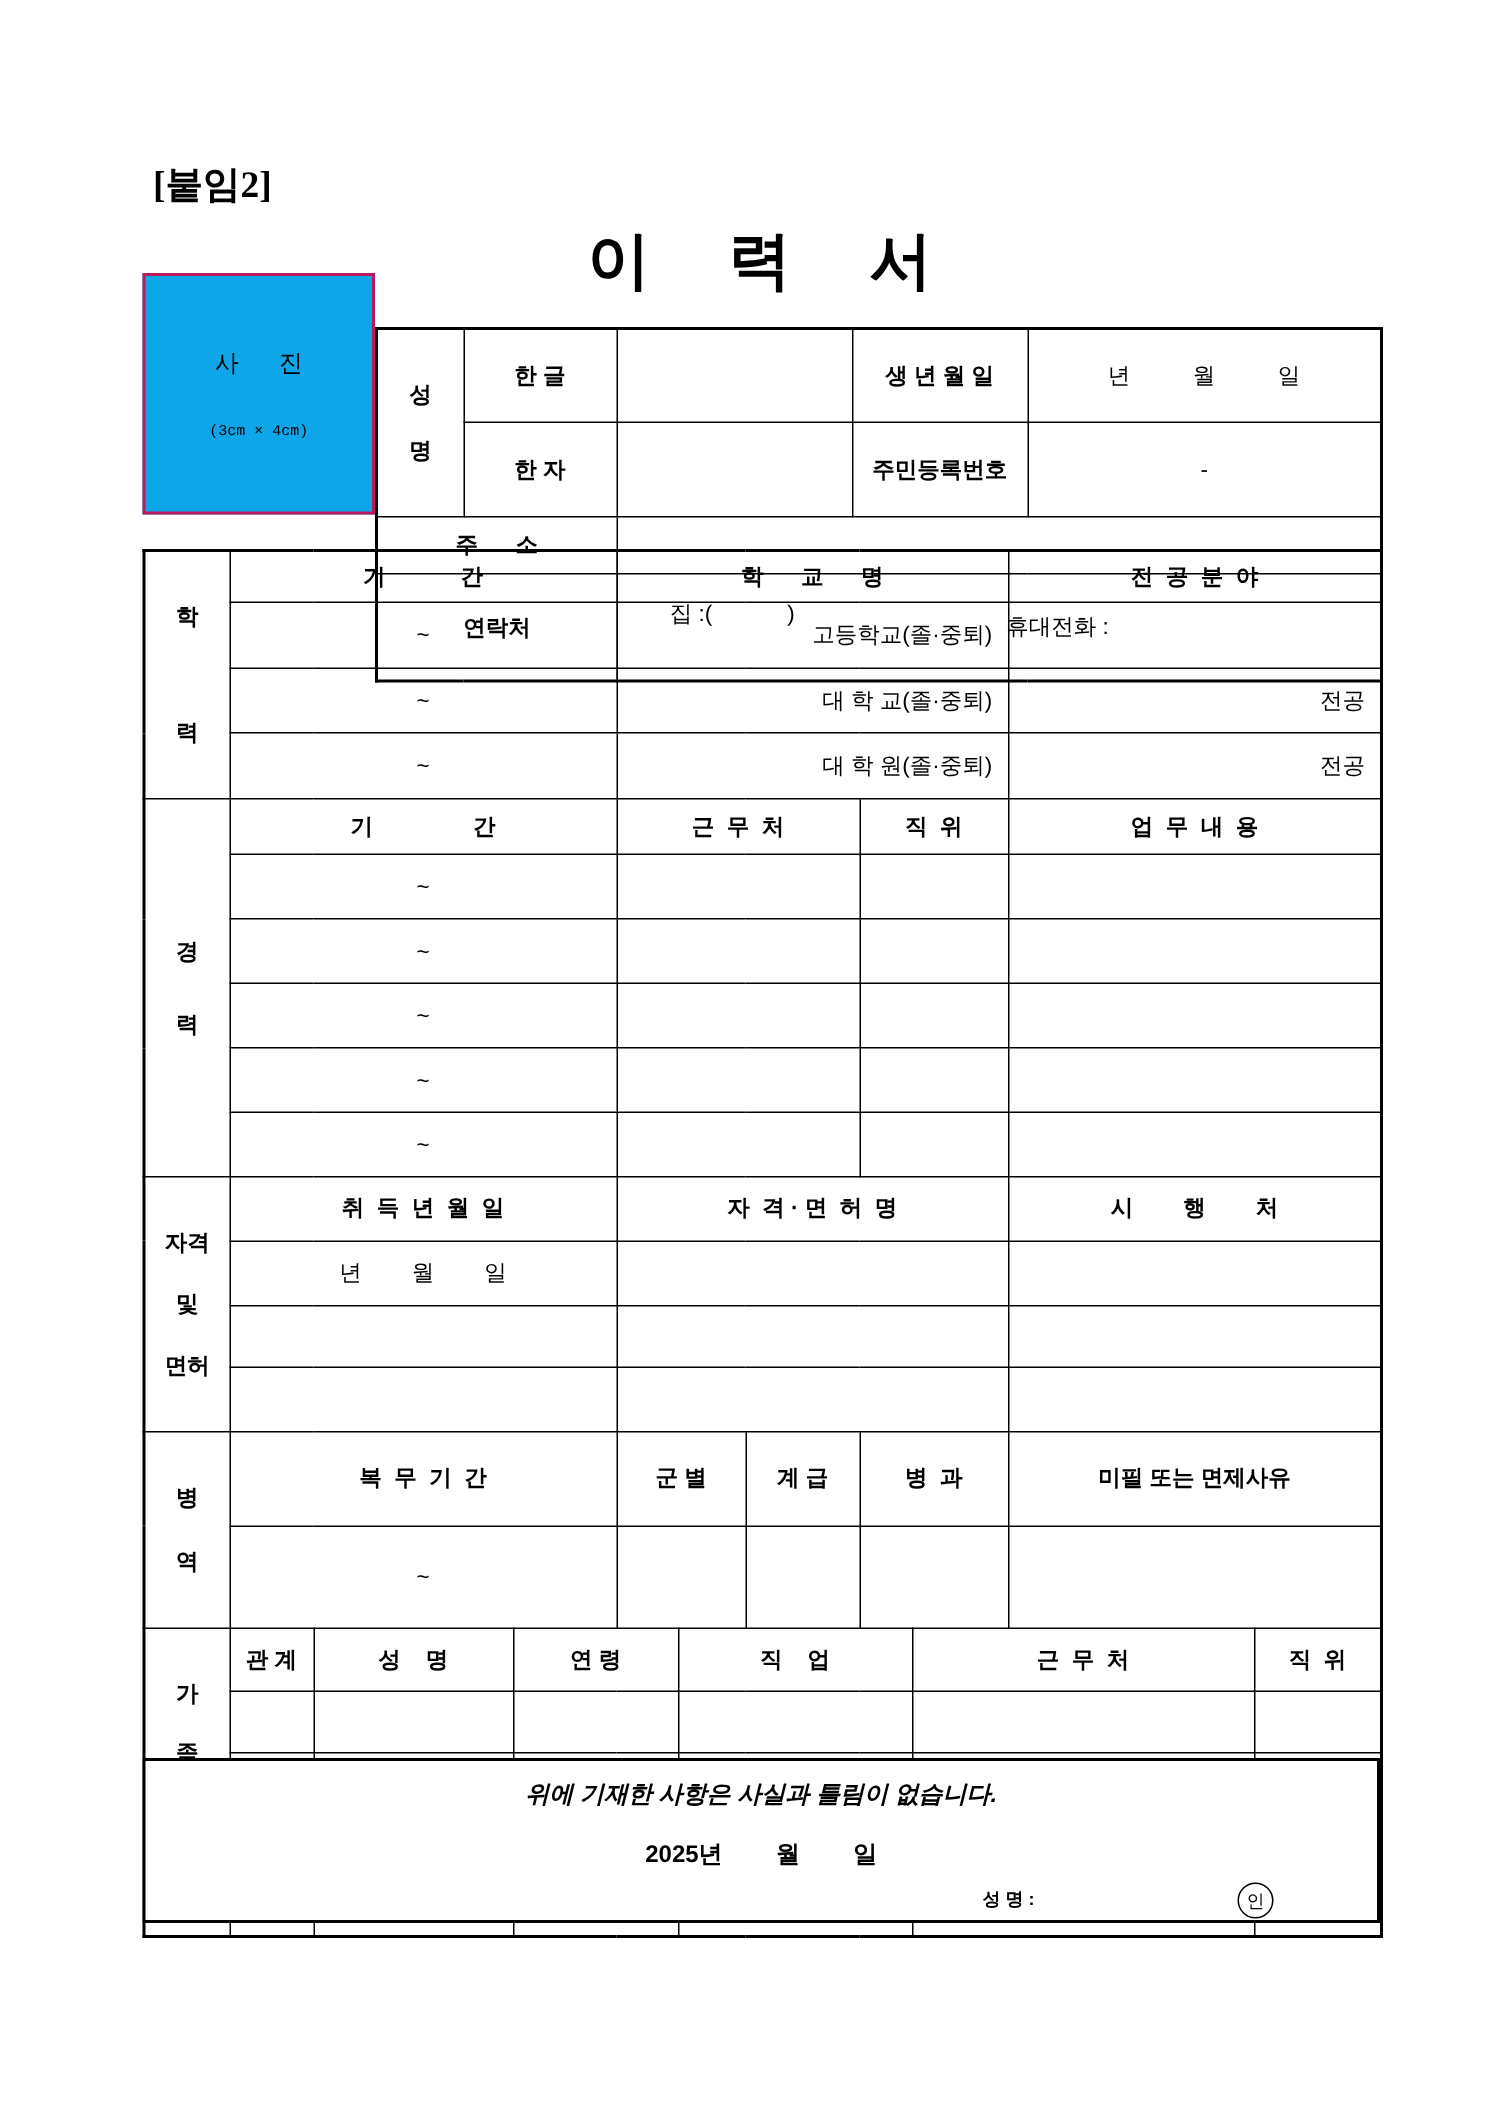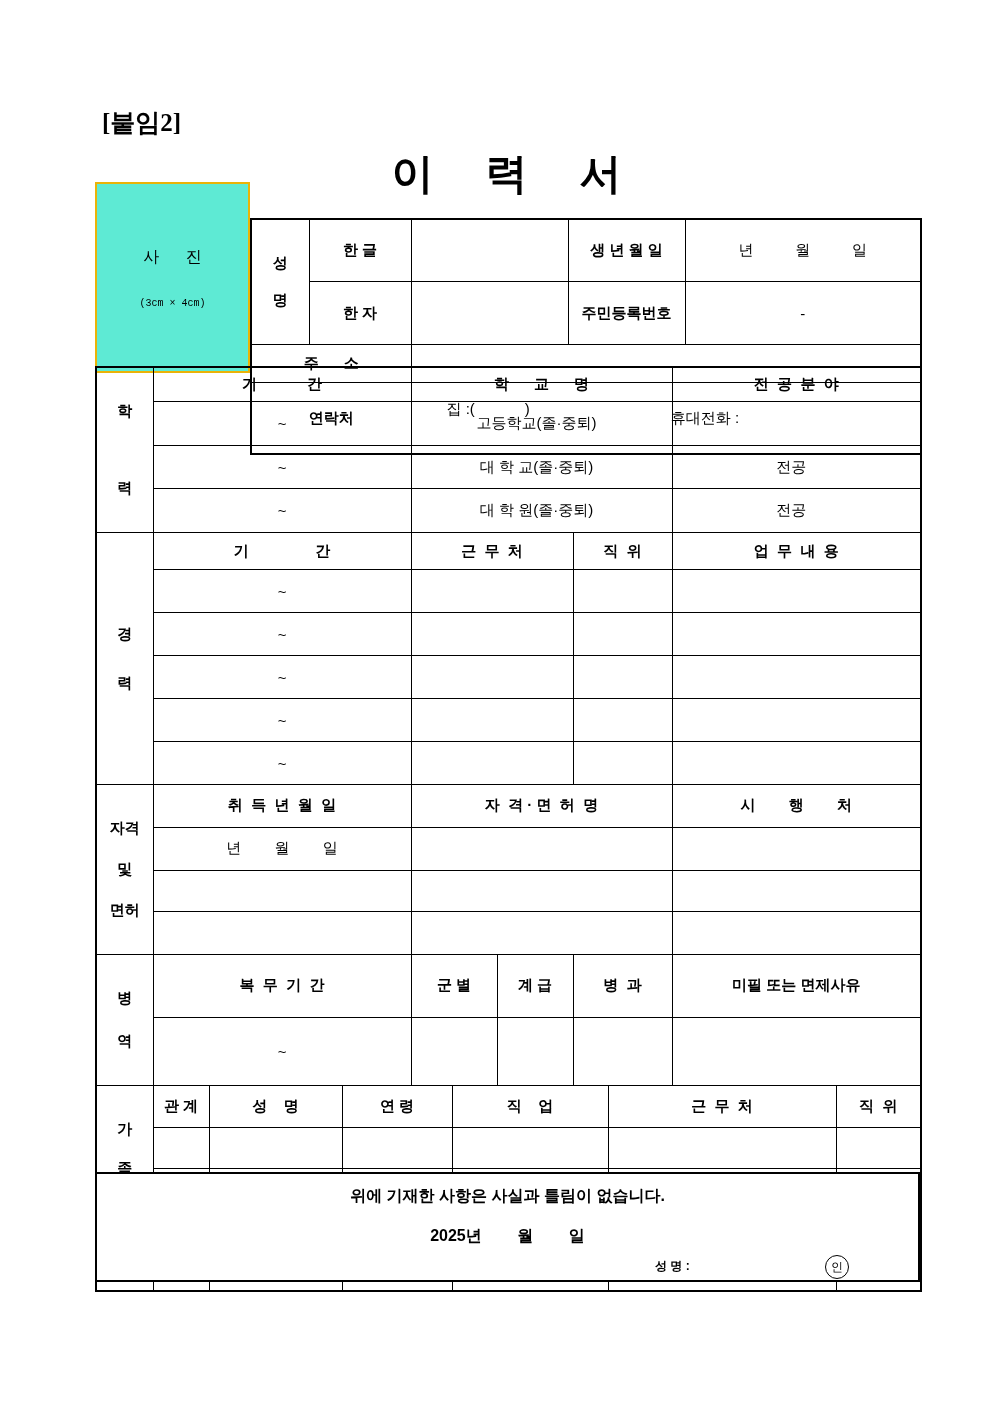--- a/index.html
+++ b/index.html
@@ -14,44 +14,44 @@
     left:102px;top:106px;font-family:"Liberation Serif","DejaVu Serif",serif;
     font-weight:600;font-size:25px;white-space:pre;
   }
   .doc-title{
     left:95px;top:146px;width:825px;text-align:center;
     font-family:"Liberation Serif","DejaVu Serif",serif;
     font-weight:700;font-size:42px;white-space:pre;letter-spacing:2px;
   }
   
   .photo-box{
-    left:95px;top:182px;width:155px;height:191px;border:2px solid #eab308;
+    left:95px;top:182px;width:155px;height:161px;border:2px solid #be185d;
     box-sizing:border-box;display:flex;flex-direction:column;align-items:center;
-    justify-content:center;gap:30px;background:#5eead4;
+    justify-content:center;gap:30px;background:#0ea5e9;
   }
   .photo-box .l1{font-size:16px;white-space:pre;}
   .photo-box .l2{font-size:10px;font-family:"Liberation Mono","DejaVu Sans Mono",monospace;white-space:pre;}
   
   table{border-collapse:collapse;table-layout:fixed;}
   td{border:1px solid #000;padding:0;font-size:15px;text-align:center;
      vertical-align:middle;white-space:pre;overflow:hidden;}
   .hd{font-weight:700;}
-  .ra{padding-right:10px;}
+  .ra{text-align:right;padding-right:10px;}
   .hdr-table{left:250px;top:218px;width:670px;border:2px solid #000;}
   .main-table{left:95px;top:366px;width:825px;border:2px solid #000;}
   .vstack{display:flex;flex-direction:column;align-items:center;justify-content:center;font-weight:700;}
   .contact-cell{position:relative;text-align:left;}
   .contact-cell .home{margin-left:10px;}
   .contact-cell .mob{position:absolute;left:51%;top:50%;transform:translateY(-50%);}
   
   .decl-box{
     left:95px;top:1172px;width:825px;height:110px;border:2px solid #000;
     box-sizing:border-box;background:#fff;
   }
-  .decl-statement{left:0;top:12px;width:100%;text-align:center;font-weight:700;font-size:16px;white-space:pre;}
+  .decl-statement{left:0;top:12px;width:100%;text-align:center;font-weight:700;font-size:16px;white-space:pre;font-style:italic;}
   .decl-date{left:0;top:52px;width:100%;text-align:center;font-weight:600;font-size:16px;white-space:pre;box-sizing:border-box;}
   .decl-sig{left:558px;top:84px;font-weight:700;font-size:12px;white-space:pre;}
   .seal{
     left:728px;top:81px;width:22px;height:22px;border:1px solid #000;border-radius:50%;
     font-size:12px;line-height:22px;text-align:center;
   }
 </style>
 </head>
 <body>
 

